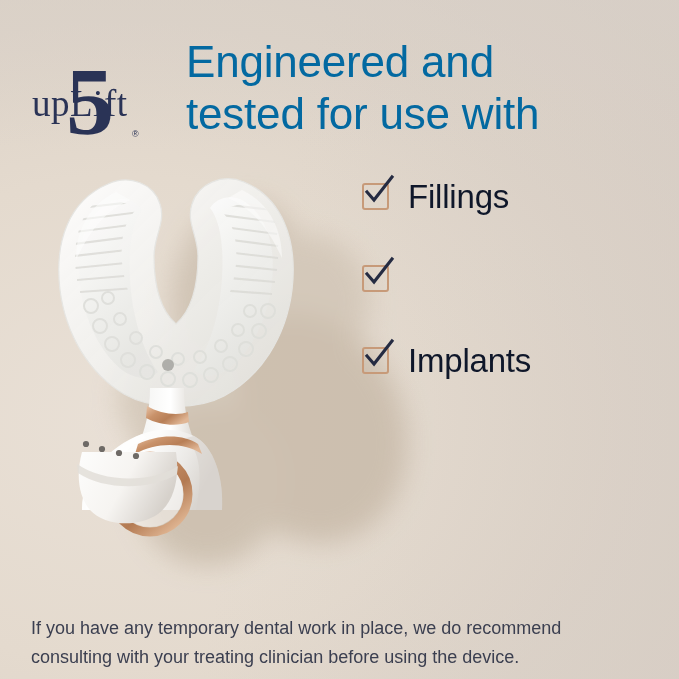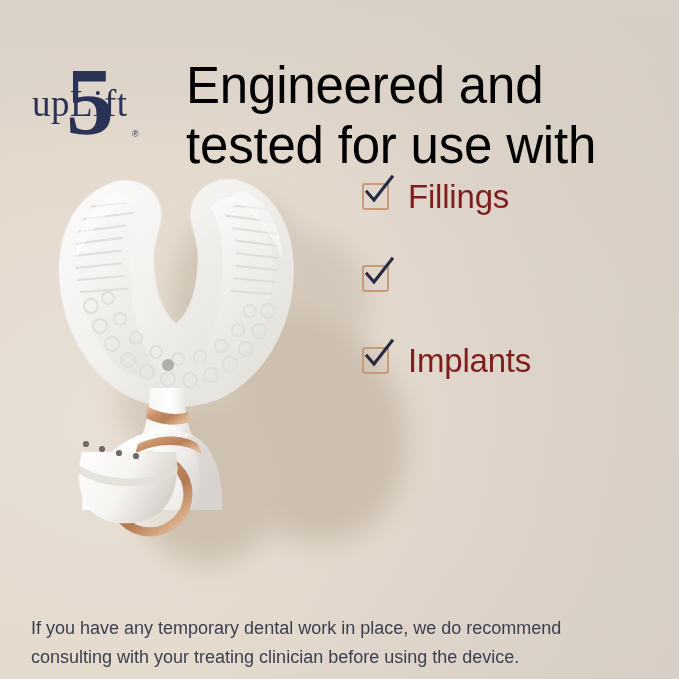--- a/index.html
+++ b/index.html
@@ -71,24 +71,24 @@
     top: 38px;
     width: 130px;
     height: 108px;
   }
   .logo svg { display:block; overflow: visible; }
 
   
   .headline {
     position: absolute;
     left: 186px;
-    top: 56px;
+    top: 36px;
     width: 420px;
-    color: #000000;
-    font-size: 51px;
+    color: #0369a1;
+    font-size: 44px;
     line-height: 1.18;
     font-weight: 400;
     letter-spacing: -0.2px;
     white-space: pre-line;
   }
 
   
   .checklist {
     position: absolute;
     left: 362px;
@@ -112,21 +112,21 @@
     border-radius: 3px;
     margin-right: 19px;
   }
   .cbox svg {
     position: absolute;
     left: -3px;
     top: -10px;
     overflow: visible;
   }
   .check-label {
-    color: #7f1d1d;
+    color: #0f172a;
     font-size: 33px;
     line-height: 1;
     letter-spacing: -0.2px;
     white-space: nowrap;
   }
 
   
   .footer {
     position: absolute;
     left: 31px;

